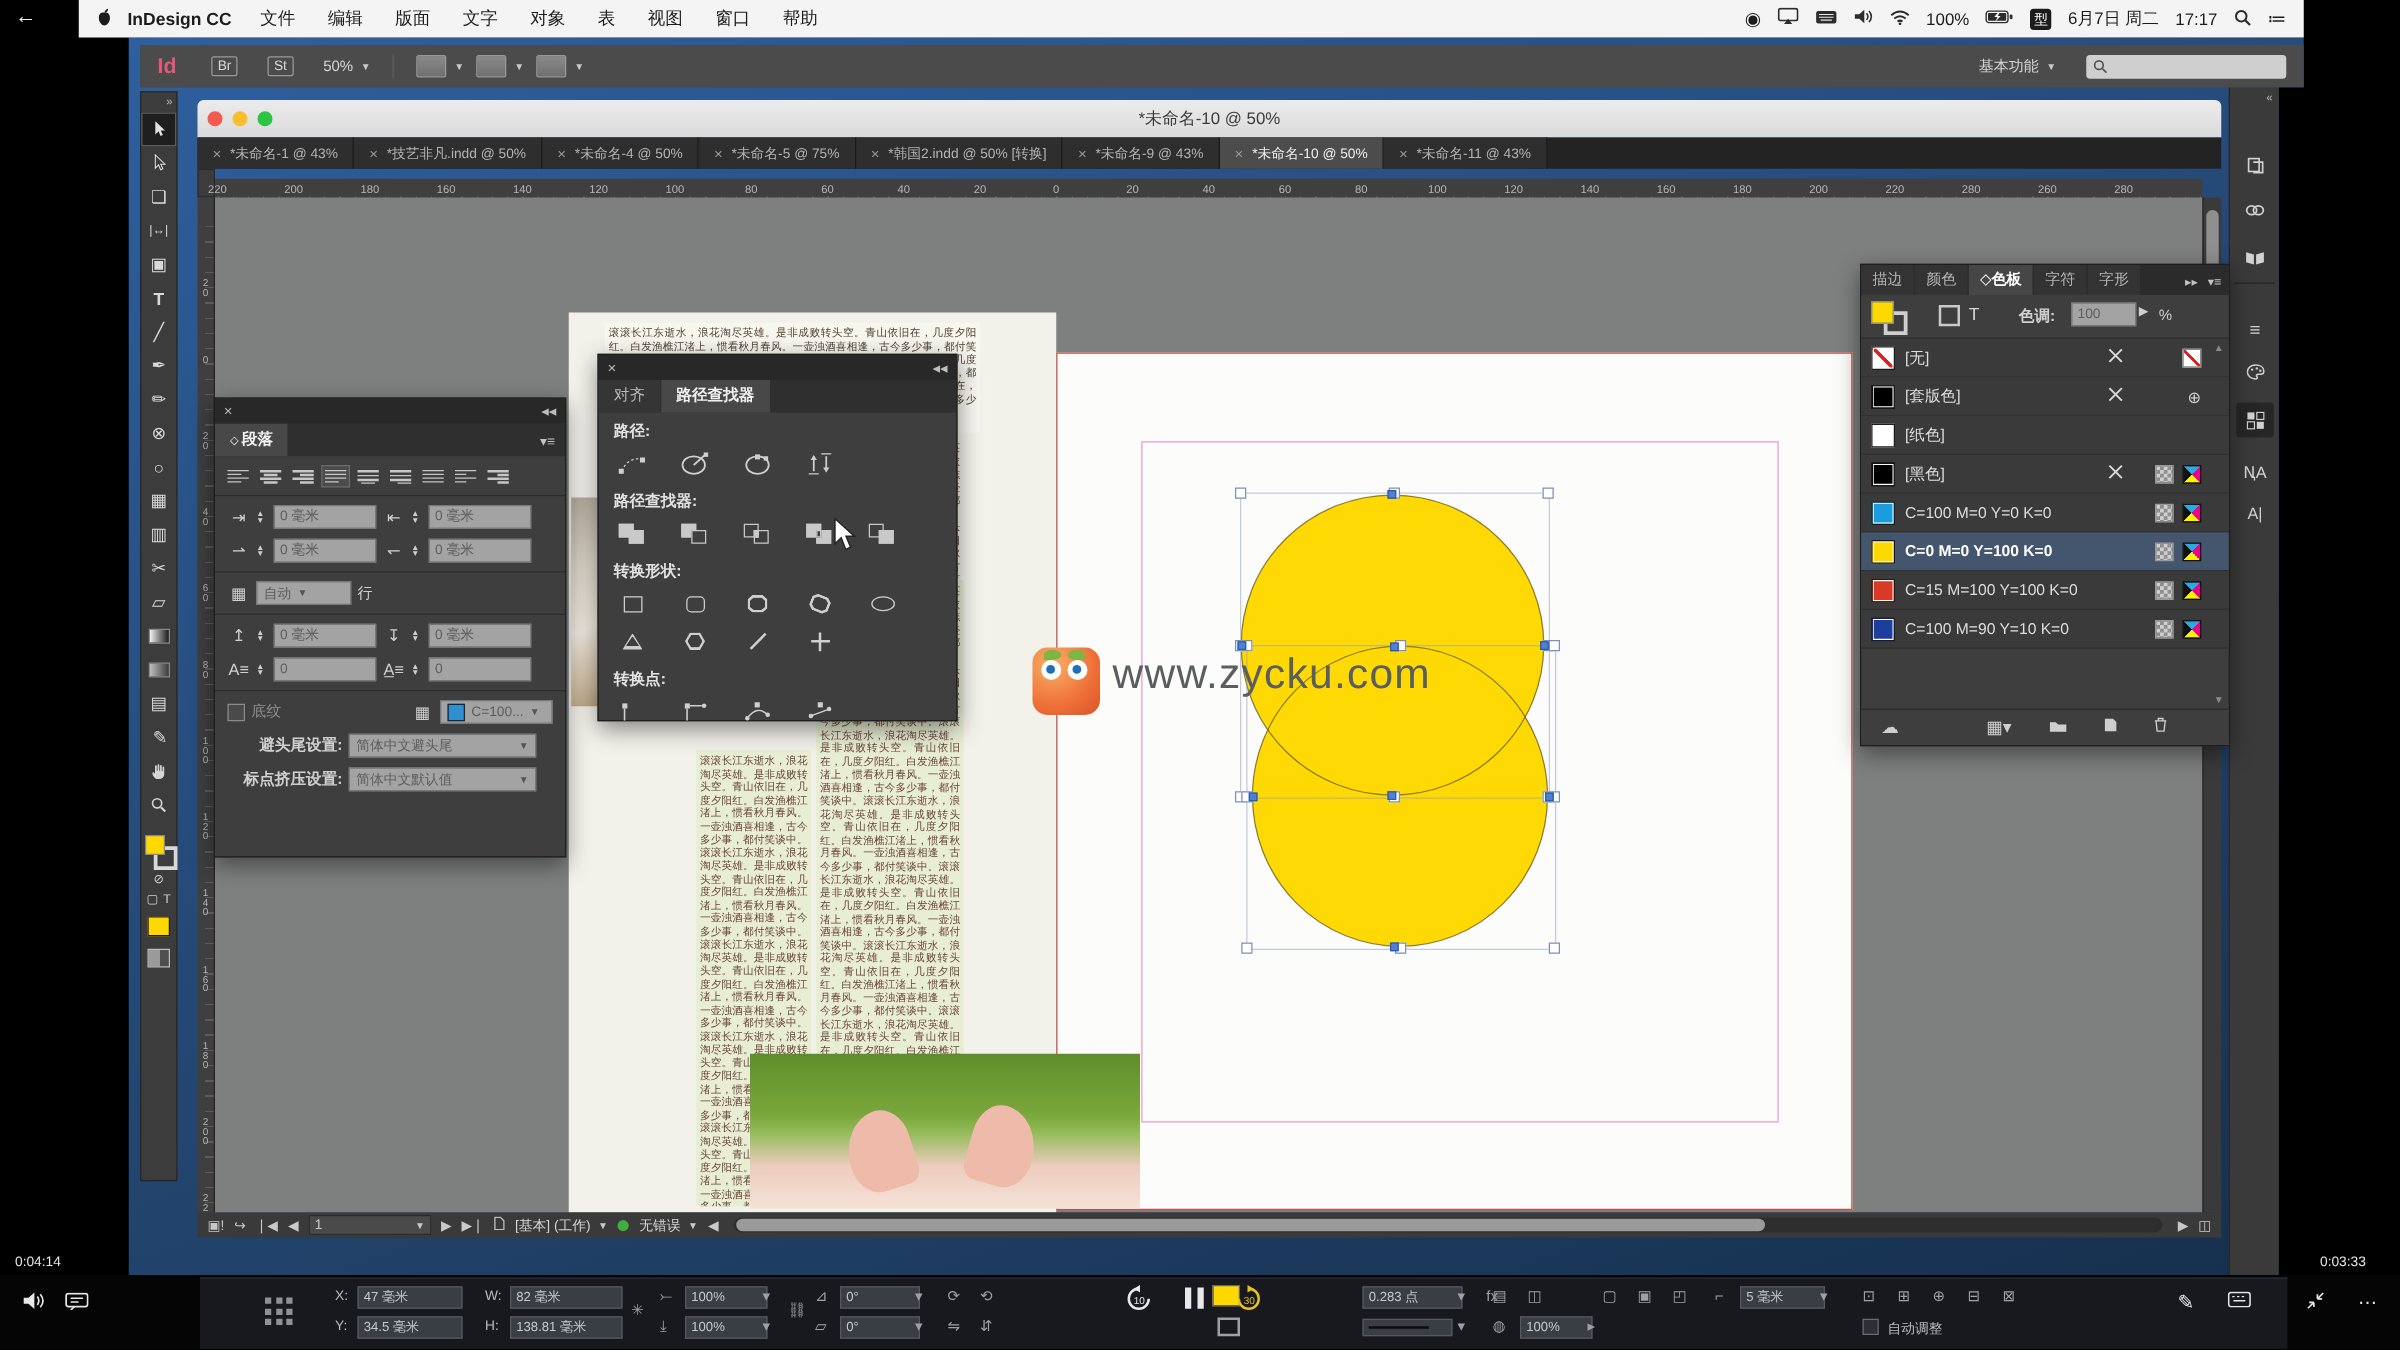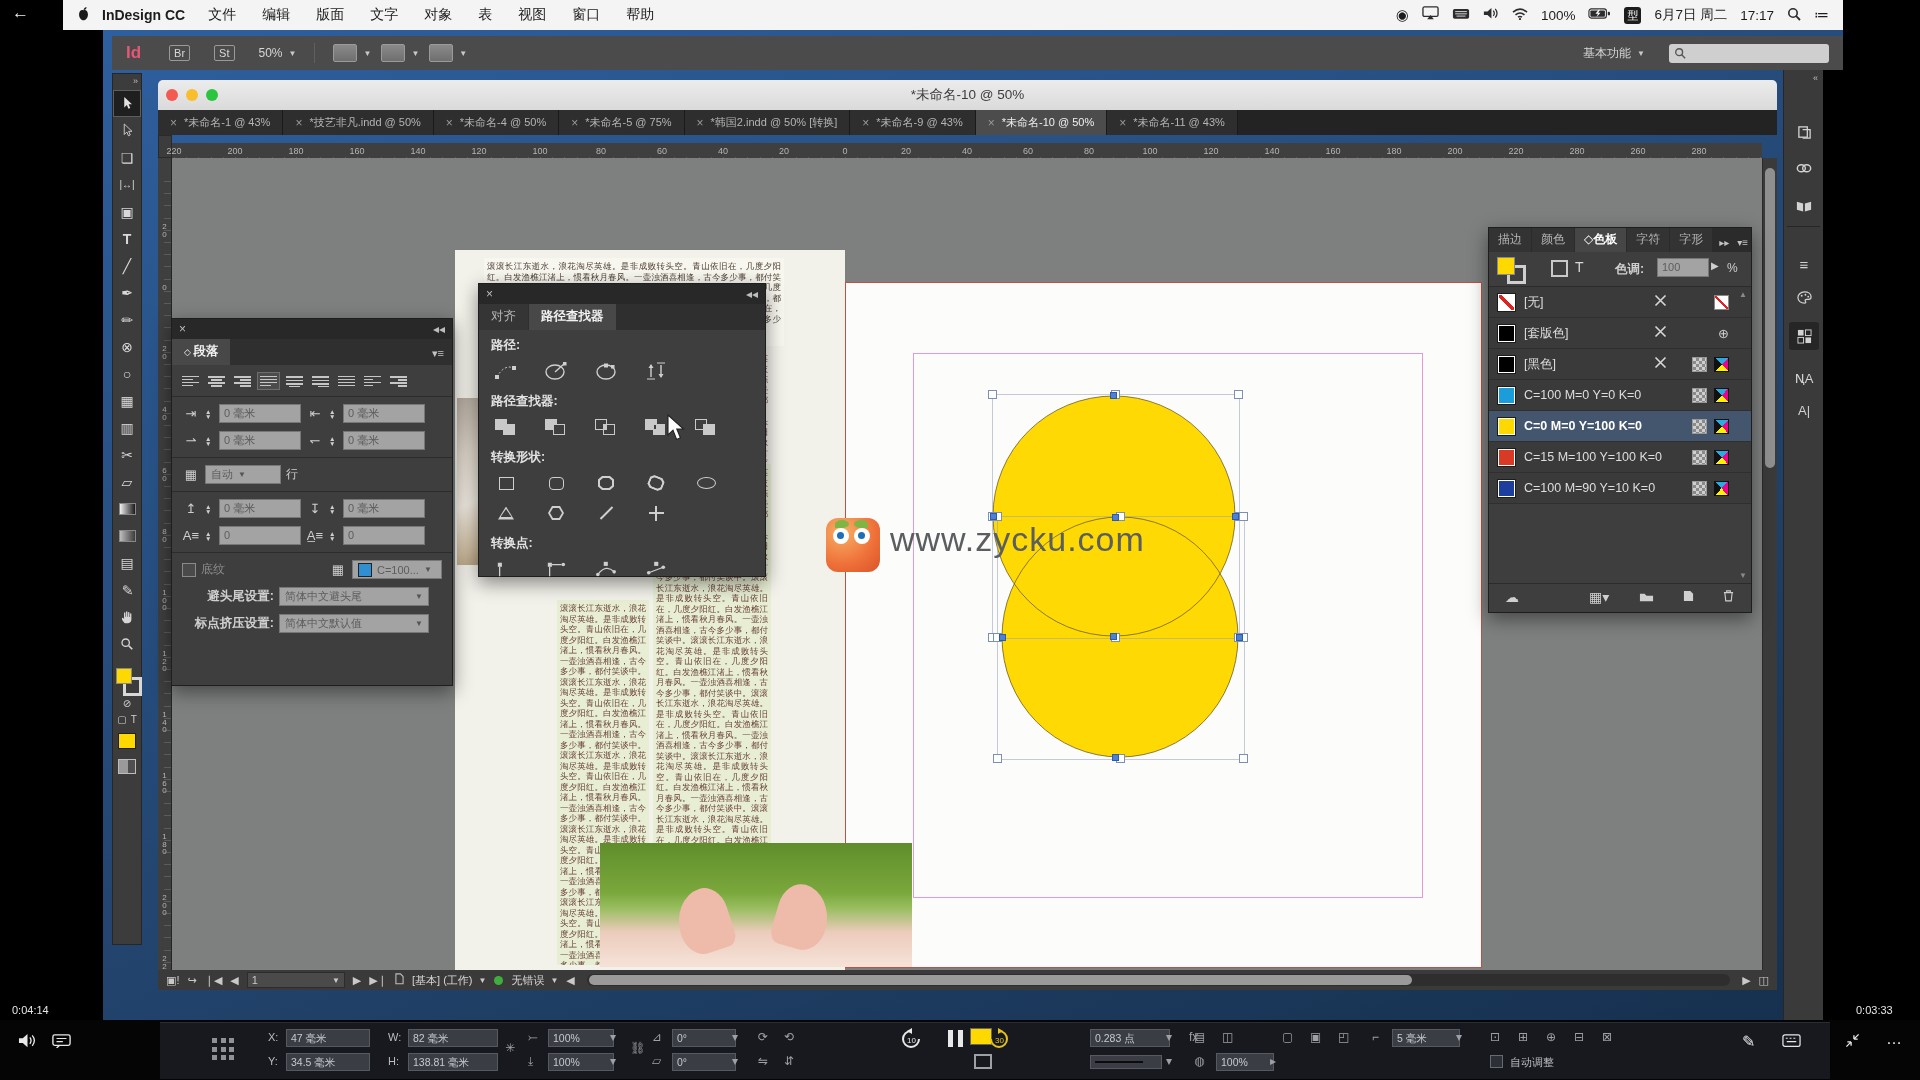--- a/index.html
+++ b/index.html
@@ -944,21 +944,21 @@
               <rect x="9" y="2" width="4.5" height="4.5" fill="#cfcfcf"></rect>
               <path d="M3 14 L19 8" stroke="#cfcfcf" stroke-width="1.3"></path>
               <circle cx="3" cy="14" r="2" fill="#cfcfcf"></circle>
               <circle cx="19" cy="8" r="2" fill="#cfcfcf"></circle>
             </svg>
           </div>
         </div>
       </div>
   </div>
 
-  <div class="ab panel" id="sw-panel" style="left:1488px;top:227px;width:264px;height:386px">
+  <div class="ab panel" id="sw-panel" style="left:1488px;top:211px;width:296px;height:386px">
     <div id="sw-tabs">
         <div class="swtab">描边</div>
         <div class="swtab">颜色</div>
         <div class="swtab active">◇色板</div>
         <div class="swtab">字符</div>
         <div class="swtab">字形</div>
         <div style="margin-left: auto; color: rgb(195, 195, 195); font-size: 10px; padding: 4px 6px; display: flex;">
           <span style="margin-right:8px">▸▸</span>
           <span>▾≡</span>
         </div>
@@ -986,20 +986,25 @@
         </div>
         <div class="swrow">
           <div class="swbox" style="background: rgb(0, 0, 0);"></div>
           <span>[套版色]</span>
           <div class="sw-ne"><svg width="13" height="13">
               <path d="M1.5 11.5 L11.5 1.5 M1.5 1.5 L11.5 11.5" stroke="#d8d8d8" stroke-width="1.6"></path>
             </svg></div>
           <div class="sw-badges">
             <div class="bdg registration">⊕</div>
           </div>
+        </div>
+        <div class="swrow">
+          <div class="swbox" style="background: rgb(255, 255, 255);"></div>
+          <span>[纸色]</span>
+          <div class="sw-badges"></div>
         </div>
         <div class="swrow">
           <div class="swbox" style="background: rgb(0, 0, 0);"></div>
           <span>[黑色]</span>
           <div class="sw-ne"><svg width="13" height="13">
               <path d="M1.5 11.5 L11.5 1.5 M1.5 1.5 L11.5 11.5" stroke="#d8d8d8" stroke-width="1.6"></path>
             </svg></div>
           <div class="sw-badges">
             <div class="bdg process"></div>
             <div class="bdg cmyk"></div>

